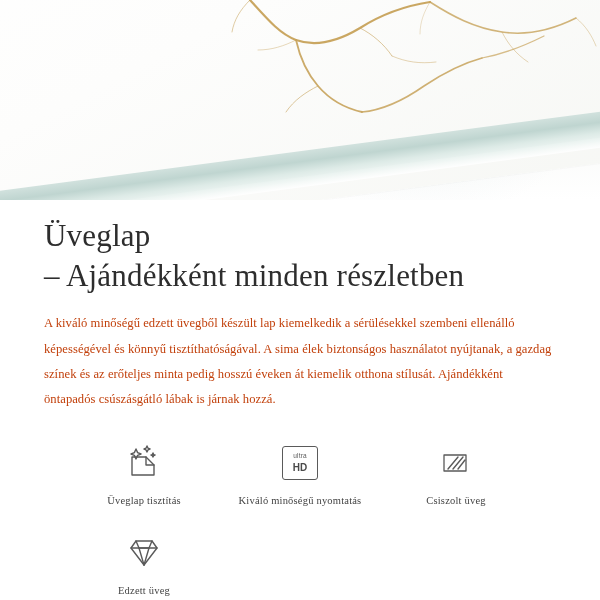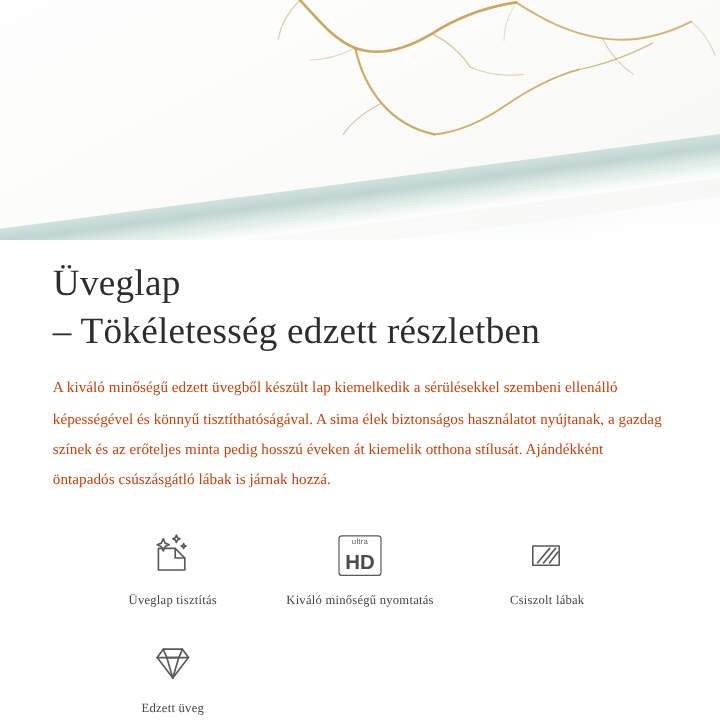--- a/index.html
+++ b/index.html
@@ -149,21 +149,21 @@
     line-height: 1;
   }
   .ultrahd-box .u {
     font-family: "Liberation Sans", sans-serif;
     font-size: 6.5px;
     letter-spacing: 0.2px;
     color: #5a5a5a;
   }
   .ultrahd-box .hd {
     font-family: "Liberation Sans", sans-serif;
-    font-size: 17px;
+    font-size: 10px;
     font-weight: bold;
     color: #4a4a4a;
     margin-top: 4px;
   }
 </style>
 </head>
 <body>
 
 <div class="page">
 
@@ -188,21 +188,21 @@
         <path d="M576,18 C586,26 592,36 596,46" stroke-width="0.9" opacity="0.45"></path>
         <path d="M296,40 C284,46 272,50 258,50" stroke-width="0.9" opacity="0.45"></path>
         <path d="M430,2 C424,12 420,22 420,34" stroke-width="0.8" opacity="0.4"></path>
       </g>
     </svg>
   </div>
 
   <div class="content">
     <h1 class="title">
       <span>Üveglap</span>
-      <span class="line2">– Tökéletesség edzett részletben</span>
+      <span class="line2">– Ajándékként minden részletben</span>
     </h1>
 
     <p class="body-text">A kiváló minőségű edzett üvegből készült lap kiemelkedik a sérülésekkel szembeni ellenálló képességével és könnyű tisztíthatóságával. A sima élek biztonságos használatot nyújtanak, a gazdag színek és az erőteljes minta pedig hosszú éveken át kiemelik otthona stílusát. Ajándékként öntapadós csúszásgátló lábak is járnak hozzá.</p>
 
     <div class="features">
 
       <div class="feature">
         <div class="feature-icon">
           <svg width="44" height="40" viewBox="0 0 44 40" fill="none" stroke="#5a5a5a" stroke-width="1.4" stroke-linecap="round" stroke-linejoin="round">
             <path d="M10,32 L10,14 L24,14 L32,22 L32,32 Z"></path>
@@ -227,21 +227,21 @@
 
       <div class="feature">
         <div class="feature-icon">
           <svg width="40" height="36" viewBox="0 0 40 36" fill="none" stroke="#5a5a5a" stroke-width="1.4" stroke-linecap="round" stroke-linejoin="round">
             <path d="M8,26 L8,10 L30,10 L30,26 Z" stroke-width="1.3"></path>
             <path d="M12,24 L22,12"></path>
             <path d="M17,24 L27,12"></path>
             <path d="M22,24 L29,15"></path>
           </svg>
         </div>
-        <div class="feature-label">Csiszolt lábak</div>
+        <div class="feature-label">Csiszolt üveg</div>
       </div>
 
       <div class="feature">
         <div class="feature-icon">
           <svg width="42" height="38" viewBox="0 0 42 38" fill="none" stroke="#5a5a5a" stroke-width="1.4" stroke-linecap="round" stroke-linejoin="round">
             <path d="M8,14 L13,7 L29,7 L34,14 L21,31 Z"></path>
             <path d="M8,14 L34,14"></path>
             <path d="M13,7 L16,14 L21,31"></path>
             <path d="M29,7 L26,14 L21,31"></path>
             <path d="M16,14 L26,14"></path>

